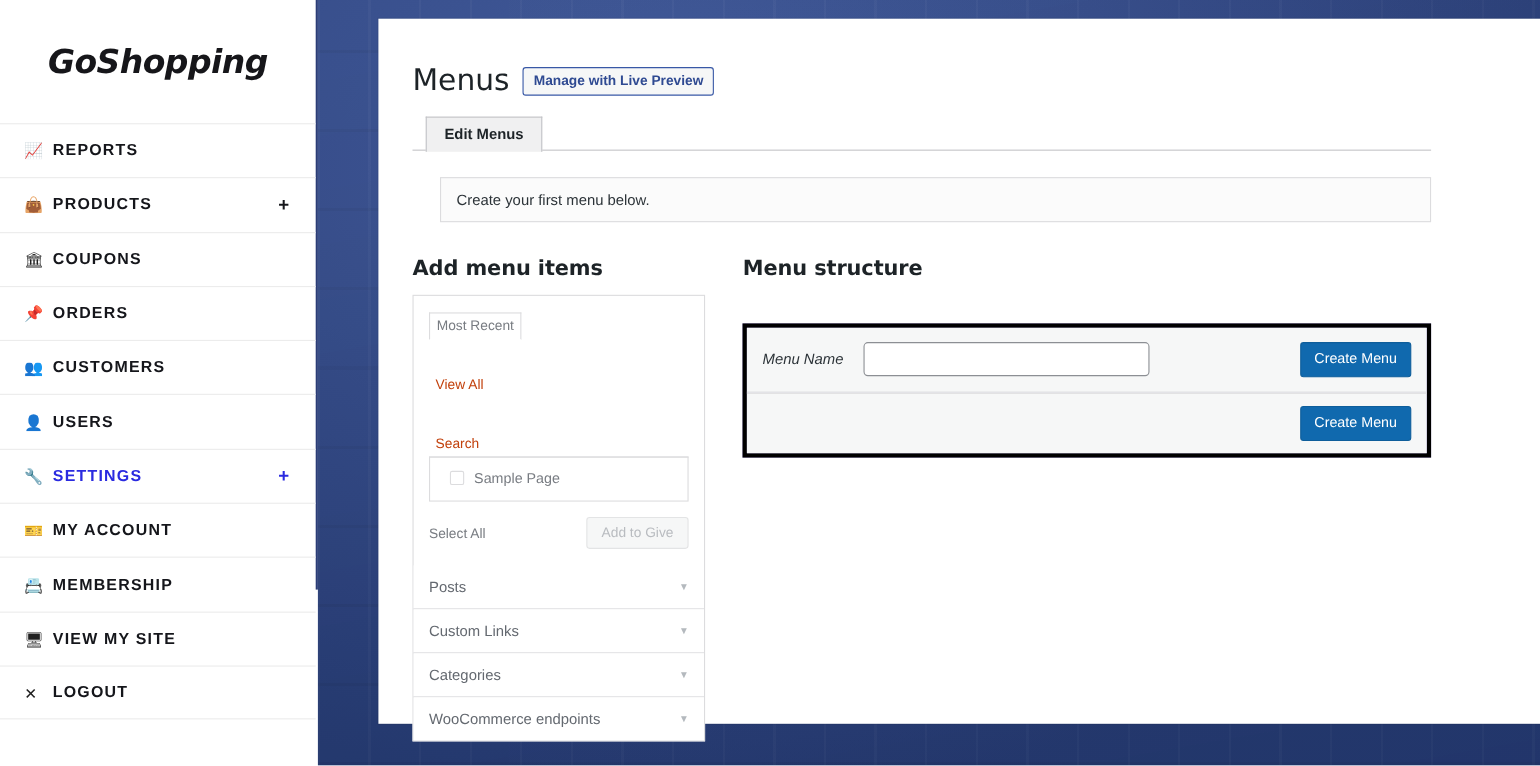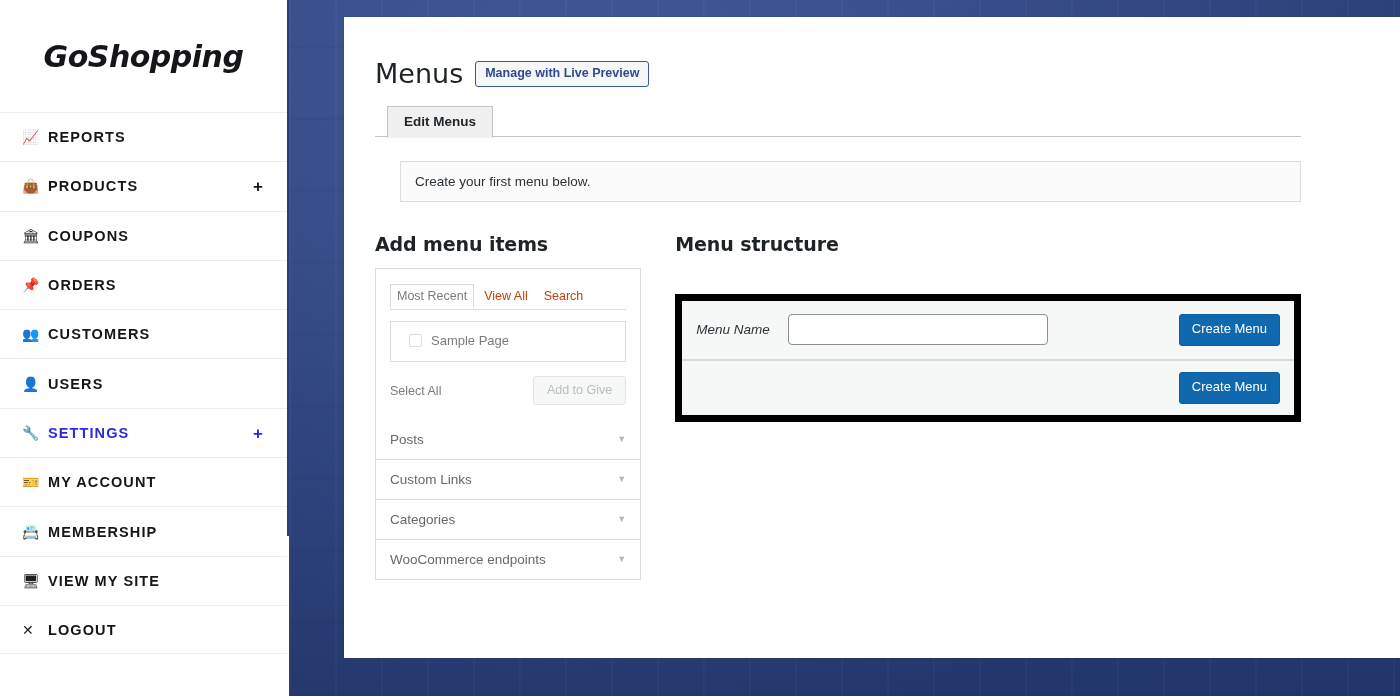--- a/index.html
+++ b/index.html
@@ -164,42 +164,42 @@
     font-size: 13.5px; color: #646970;
     cursor: pointer;
     background: #fff;
   }
   .acc-head.open { border-bottom: 1px solid #dcdcde; background: #fdfdfd; }
   .acc-item + .acc-item { border-top: 1px solid #dcdcde; }
   .caret { color: #b4b9be; font-size: 9px; line-height: 1; }
 
   .acc-body { padding: 15px 14px 0 14px; }
   .inner-tabs {
-    display: flex; align-items: center; gap: 4px;
+    display: flex; align-items: flex-start; gap: 30px;
     border-bottom: 1px solid #dcdcde;
     position: relative; z-index: 2;
     margin-bottom: -1px;
+    flex-direction: column;
   }
   .inner-tab {
     font-size: 12.5px; color: #c2410c;
     padding: 4px 6px 5px 6px;
     cursor: pointer;
   }
   .inner-tab.active {
     color: #787c82;
     background: #fff;
     border: 1px solid #dcdcde;
     border-bottom: 1px solid #fff;
     cursor: default;
   }
   .items-box {
     border: 1px solid #dcdcde;
     padding: 11px 12px 13px 12px;
     background: #fff;
-    margin-top: 12px;
   }
   .chk-row { display: flex; align-items: center; gap: 9px; padding-left: 6px; }
   .chk {
     width: 13px; height: 13px;
     border: 1px solid #dcdcde;
     background: #fff; border-radius: 2px;
     cursor: pointer;
   }
   .chk-label { font-size: 13px; color: #787c82; }
   .acc-foot {
@@ -211,21 +211,21 @@
     font-size: 12.5px;
     color: #b9bcc0;
     background: #f6f7f7;
     border: 1px solid #e3e4e5;
     border-radius: 3px;
     padding: 6px 13px 7px 13px;
     cursor: default;
   }
 
   
-  .ms-panel { border: 7px solid #000000; background: #c4b5fd; margin-top: 39px; }
+  .ms-panel { border: 4px solid #000000; background: #c4b5fd; margin-top: 39px; }
   .ms-row-top {
     background: #f6f7f7;
     border-bottom: 1px solid #dcdcde;
     display: flex; align-items: center;
     padding: 13px 14px;
   }
   .ms-label {
     font-size: 13.5px; font-style: italic; color: #2c3338;
     width: 92px; min-width: 92px;
   }

